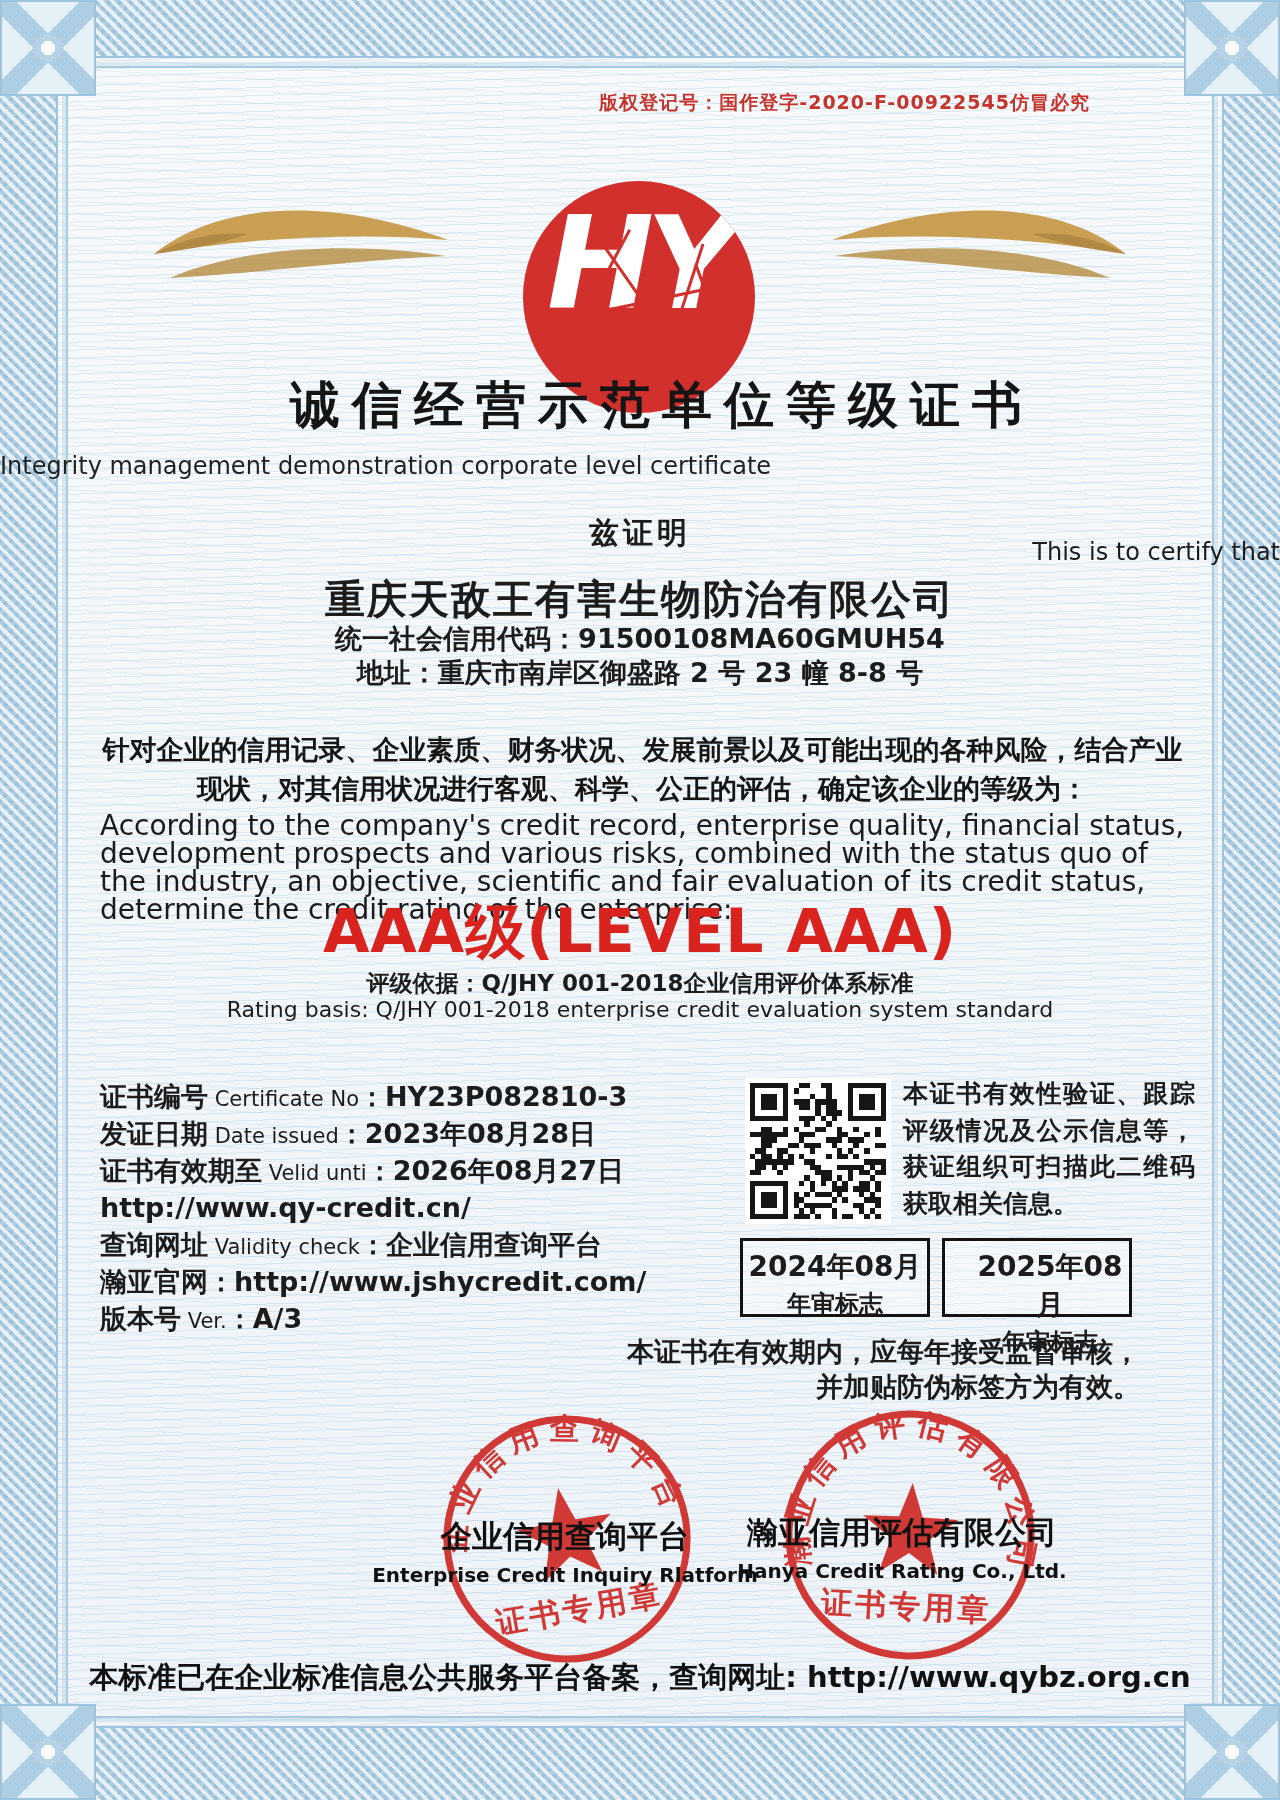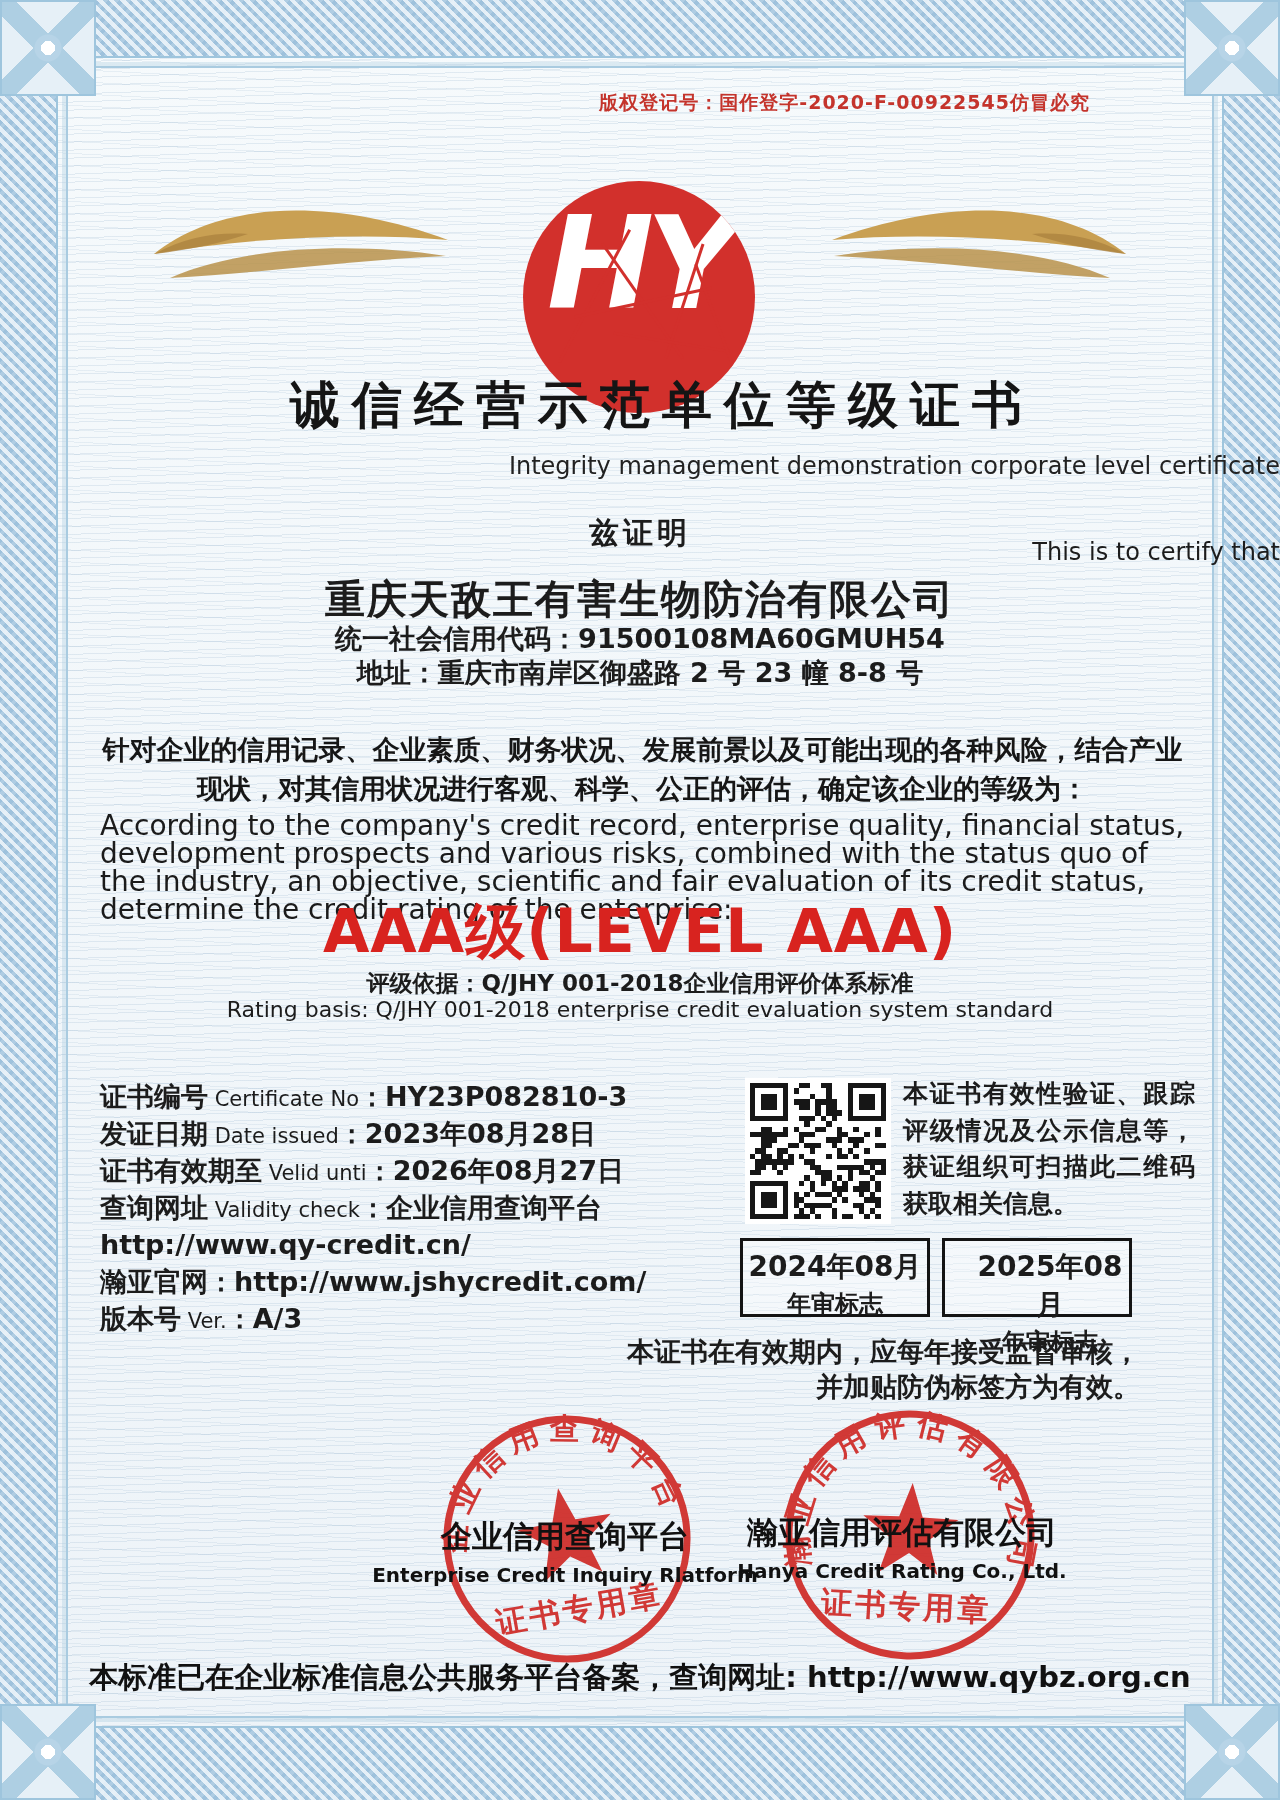--- a/index.html
+++ b/index.html
@@ -48,21 +48,21 @@
   .crack{position:absolute;background:#d2302c;}
   .crack.c1{width:3px;height:150px;left:70px;top:40px;transform:rotate(28deg);}
   .crack.c2{width:3px;height:140px;left:118px;top:50px;transform:rotate(-35deg);}
   .crack.c3{width:3px;height:120px;left:160px;top:60px;transform:rotate(18deg);}
   .crack.c4{width:140px;height:3px;left:50px;top:120px;transform:rotate(-12deg);}
   .crack.c5{width:120px;height:3px;left:90px;top:160px;transform:rotate(9deg);}
   .crack.c6{width:3px;height:110px;left:190px;top:80px;transform:rotate(-20deg);}
 
   .title-zh{position:absolute;z-index:6;left:0;top:372px;width:100%;text-align:center;
     font-size:50px;font-weight:700;letter-spacing:12px;color:#151515;white-space:nowrap;padding-left:44px;}
-  .title-en{position:absolute;z-index:6;left:0;top:452px;width:100%;text-align:right;
+  .title-en{position:absolute;z-index:6;left:0;top:452px;width:100%;text-align:left;
     font-size:24px;font-weight:500;color:#222;}
   .certify-zh{position:absolute;z-index:6;left:0;top:497px;width:100%;text-align:center;
     font-size:30px;font-weight:600;letter-spacing:4px;margin-top:16px;}
   .certify-en{position:absolute;z-index:6;left:0;top:538px;width:100%;text-align:right;
     font-size:24px;font-weight:500;}
   .company{position:absolute;z-index:6;left:0;top:572px;width:100%;text-align:center;
     font-size:40px;font-weight:800;letter-spacing:2px;}
   .credit-code{position:absolute;z-index:6;left:0;top:621px;width:100%;text-align:center;
     font-size:27px;font-weight:600;}
   .address{position:absolute;z-index:6;left:0;top:655px;width:100%;text-align:center;
@@ -172,22 +172,22 @@
   <div class="para-zh">针对企业的信用记录、企业素质、财务状况、发展前景以及可能出现的各种风险，结合产业现状，对其信用状况进行客观、科学、公正的评估，确定该企业的等级为：</div>
   <div class="para-en">According to the company's credit record, enterprise quality, financial status, development prospects and various risks, combined with the status quo of the industry, an objective, scientific and fair evaluation of its credit status, determine the credit rating of the enterprise:</div>
   <div class="rating">AAA级(LEVEL AAA)</div>
   <div class="basis-zh">评级依据：Q/JHY 001-2018企业信用评价体系标准</div>
   <div class="basis-en">Rating basis: Q/JHY 001-2018 enterprise credit evaluation system standard</div>
 
   <div class="details">
       <div class="detail-row"><span class="d-zh">证书编号</span><span class="d-en"> Certificate No</span><span class="d-sep">：</span><span class="d-val">HY23P082810-3</span></div>
       <div class="detail-row"><span class="d-zh">发证日期</span><span class="d-en"> Date issued</span><span class="d-sep">：</span><span class="d-val">2023年08月28日</span></div>
       <div class="detail-row"><span class="d-zh">证书有效期至</span><span class="d-en"> Velid unti</span><span class="d-sep">：</span><span class="d-val">2026年08月27日</span></div>
+      <div class="detail-row"><span class="d-val">http://www.qy-credit.cn/</span></div>
       <div class="detail-row"><span class="d-zh">查询网址</span><span class="d-en"> Validity check</span><span class="d-sep">：</span><span class="d-val">企业信用查询平台</span></div>
-      <div class="detail-row"><span class="d-val">http://www.qy-credit.cn/</span></div>
       <div class="detail-row"><span class="d-zh">瀚亚官网</span><span class="d-sep">：</span><span class="d-val">http://www.jshycredit.com/</span></div>
       <div class="detail-row"><span class="d-zh">版本号</span><span class="d-en"> Ver.</span><span class="d-sep">：</span><span class="d-val">A/3</span></div>
     </div>
 
   <div class="qr-box">
     <svg class="qr-svg" viewBox="0 0 25 25" shape-rendering="crispEdges">
         <rect x="0" y="0" width="1" height="1"></rect>
         <rect x="1" y="0" width="1" height="1"></rect>
         <rect x="2" y="0" width="1" height="1"></rect>
         <rect x="3" y="0" width="1" height="1"></rect>

